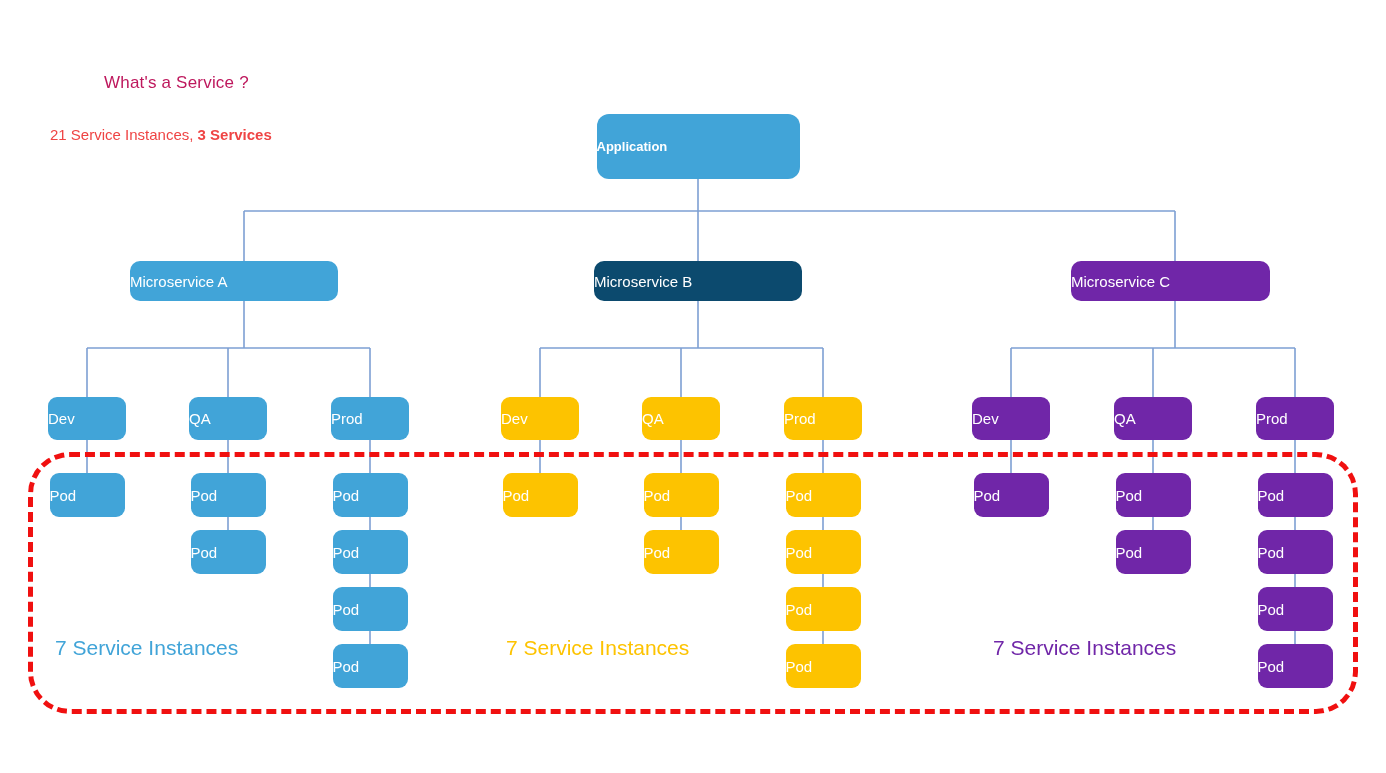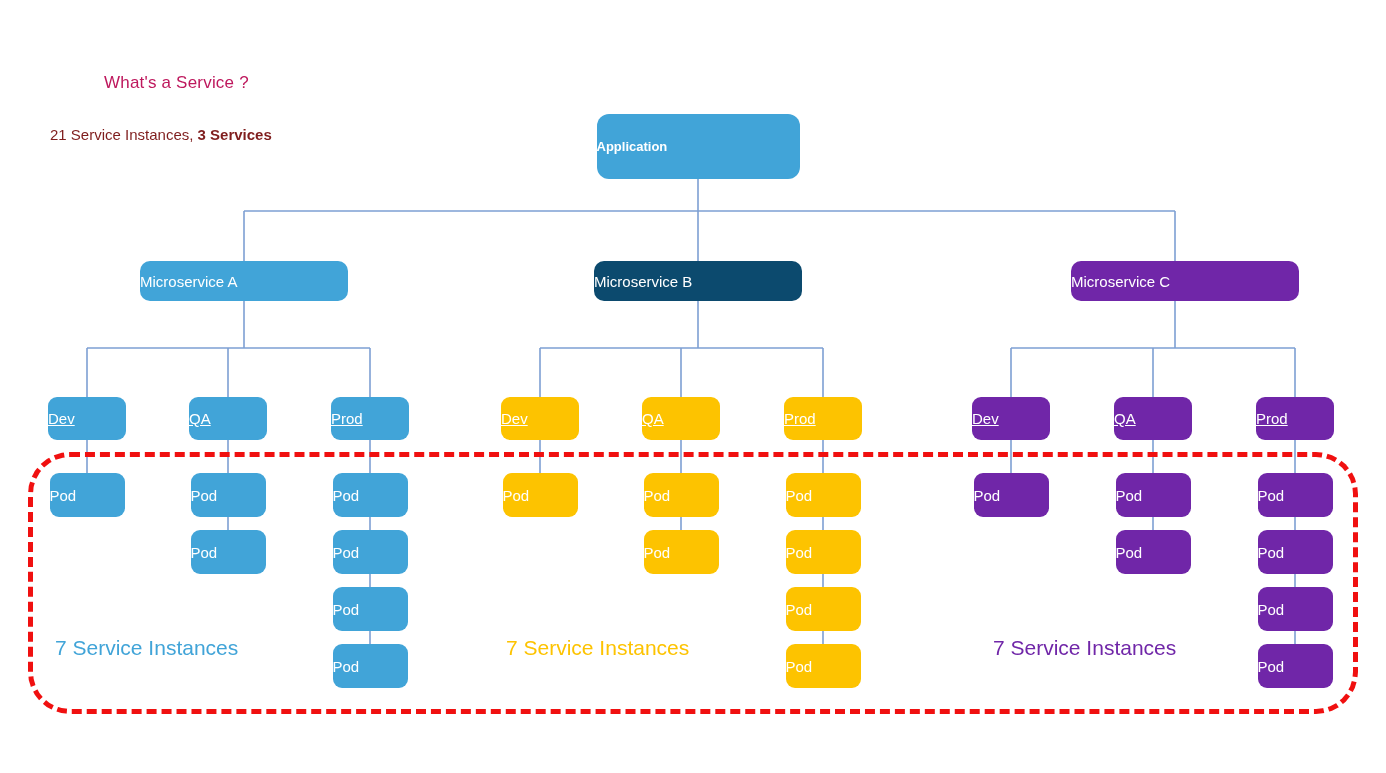--- a/index.html
+++ b/index.html
@@ -12,21 +12,21 @@
   }
   #stage{position:absolute;left:0;top:0;width:1386px;height:773px;}
 
   
   .title{
     position:absolute;left:104px;top:42px;
     font-size:17px;color:#be185d;letter-spacing:.2px;white-space:nowrap;margin-top:31px;
   }
   .legend-red{
     position:absolute;left:50px;top:126px;
-    font-size:15px;color:#7f1d1d;white-space:nowrap;
+    font-size:15px;color:#ef4444;white-space:nowrap;
   }
   .legend-red b{font-weight:bold;}
   .si-label{
     position:absolute;font-size:21px;white-space:nowrap;
   }
 
   
   #wires{position:absolute;left:0;top:0;width:1386px;height:773px;pointer-events:none;}
 
   
@@ -35,21 +35,21 @@
     display:flex;align-items:center;justify-content:flex-start;
     color:#ffffff;
     border-radius:9px;
     box-sizing:border-box;
     line-height:1;
     text-align:center;
     z-index:3;
   }
   .node.app{font-size:13px;font-weight:bold;border-radius:12px;}
   .node.ms{font-size:15px;font-weight:normal;border-radius:10px;}
-  .node.env{font-size:15px;font-weight:normal;border-radius:9px;text-decoration:underline;}
+  .node.env{font-size:15px;font-weight:normal;border-radius:9px;}
   .node.pod{font-size:15px;font-weight:normal;border-radius:9px;}
 
   
   .group-outline{
     position:absolute;
     border:5px dashed #F01010;
     border-radius:42px;
     box-sizing:border-box;
     z-index:5;
     pointer-events:none;
@@ -105,21 +105,21 @@
       <line x1="1295" y1="440" x2="1295" y2="473" stroke="#7D9FD3" stroke-width="1.6"></line>
       <line x1="1295" y1="517" x2="1295" y2="530" stroke="#7D9FD3" stroke-width="1.6"></line>
       <line x1="1295" y1="574" x2="1295" y2="587" stroke="#7D9FD3" stroke-width="1.6"></line>
       <line x1="1295" y1="631" x2="1295" y2="644" stroke="#7D9FD3" stroke-width="1.6"></line>
     </svg>
 
   <div id="nodes">
       <div class="node app" style="left: 596.5px; top: 114px; width: 203px; height: 65px; background: rgb(65, 164, 216);">
         <span>Application</span>
       </div>
-      <div class="node ms" style="left: 140px; top: 261px; width: 208px; height: 40px; background: rgb(65, 164, 216);">
+      <div class="node ms" style="left: 130px; top: 261px; width: 208px; height: 40px; background: rgb(65, 164, 216);">
         <span>Microservice A</span>
       </div>
       <div class="node env" style="left: 48px; top: 397px; width: 78px; height: 43px; background: rgb(65, 164, 216);">
         <span>Dev</span>
       </div>
       <div class="node pod" style="left: 49.5px; top: 473px; width: 75px; height: 44px; background: rgb(65, 164, 216);">
         <span>Pod</span>
       </div>
       <div class="node env" style="left: 189px; top: 397px; width: 78px; height: 43px; background: rgb(65, 164, 216);">
         <span>QA</span>
@@ -171,21 +171,21 @@
       </div>
       <div class="node pod" style="left: 785.5px; top: 530px; width: 75px; height: 44px; background: rgb(253, 195, 0);">
         <span>Pod</span>
       </div>
       <div class="node pod" style="left: 785.5px; top: 587px; width: 75px; height: 44px; background: rgb(253, 195, 0);">
         <span>Pod</span>
       </div>
       <div class="node pod" style="left: 785.5px; top: 644px; width: 75px; height: 44px; background: rgb(253, 195, 0);">
         <span>Pod</span>
       </div>
-      <div class="node ms" style="left: 1071px; top: 261px; width: 228px; height: 40px; background: rgb(112, 38, 168);">
+      <div class="node ms" style="left: 1071px; top: 261px; width: 199px; height: 40px; background: rgb(112, 38, 168);">
         <span>Microservice C</span>
       </div>
       <div class="node env" style="left: 972px; top: 397px; width: 78px; height: 43px; background: rgb(112, 38, 168);">
         <span>Dev</span>
       </div>
       <div class="node pod" style="left: 973.5px; top: 473px; width: 75px; height: 44px; background: rgb(112, 38, 168);">
         <span>Pod</span>
       </div>
       <div class="node env" style="left: 1114px; top: 397px; width: 78px; height: 43px; background: rgb(112, 38, 168);">
         <span>QA</span>

